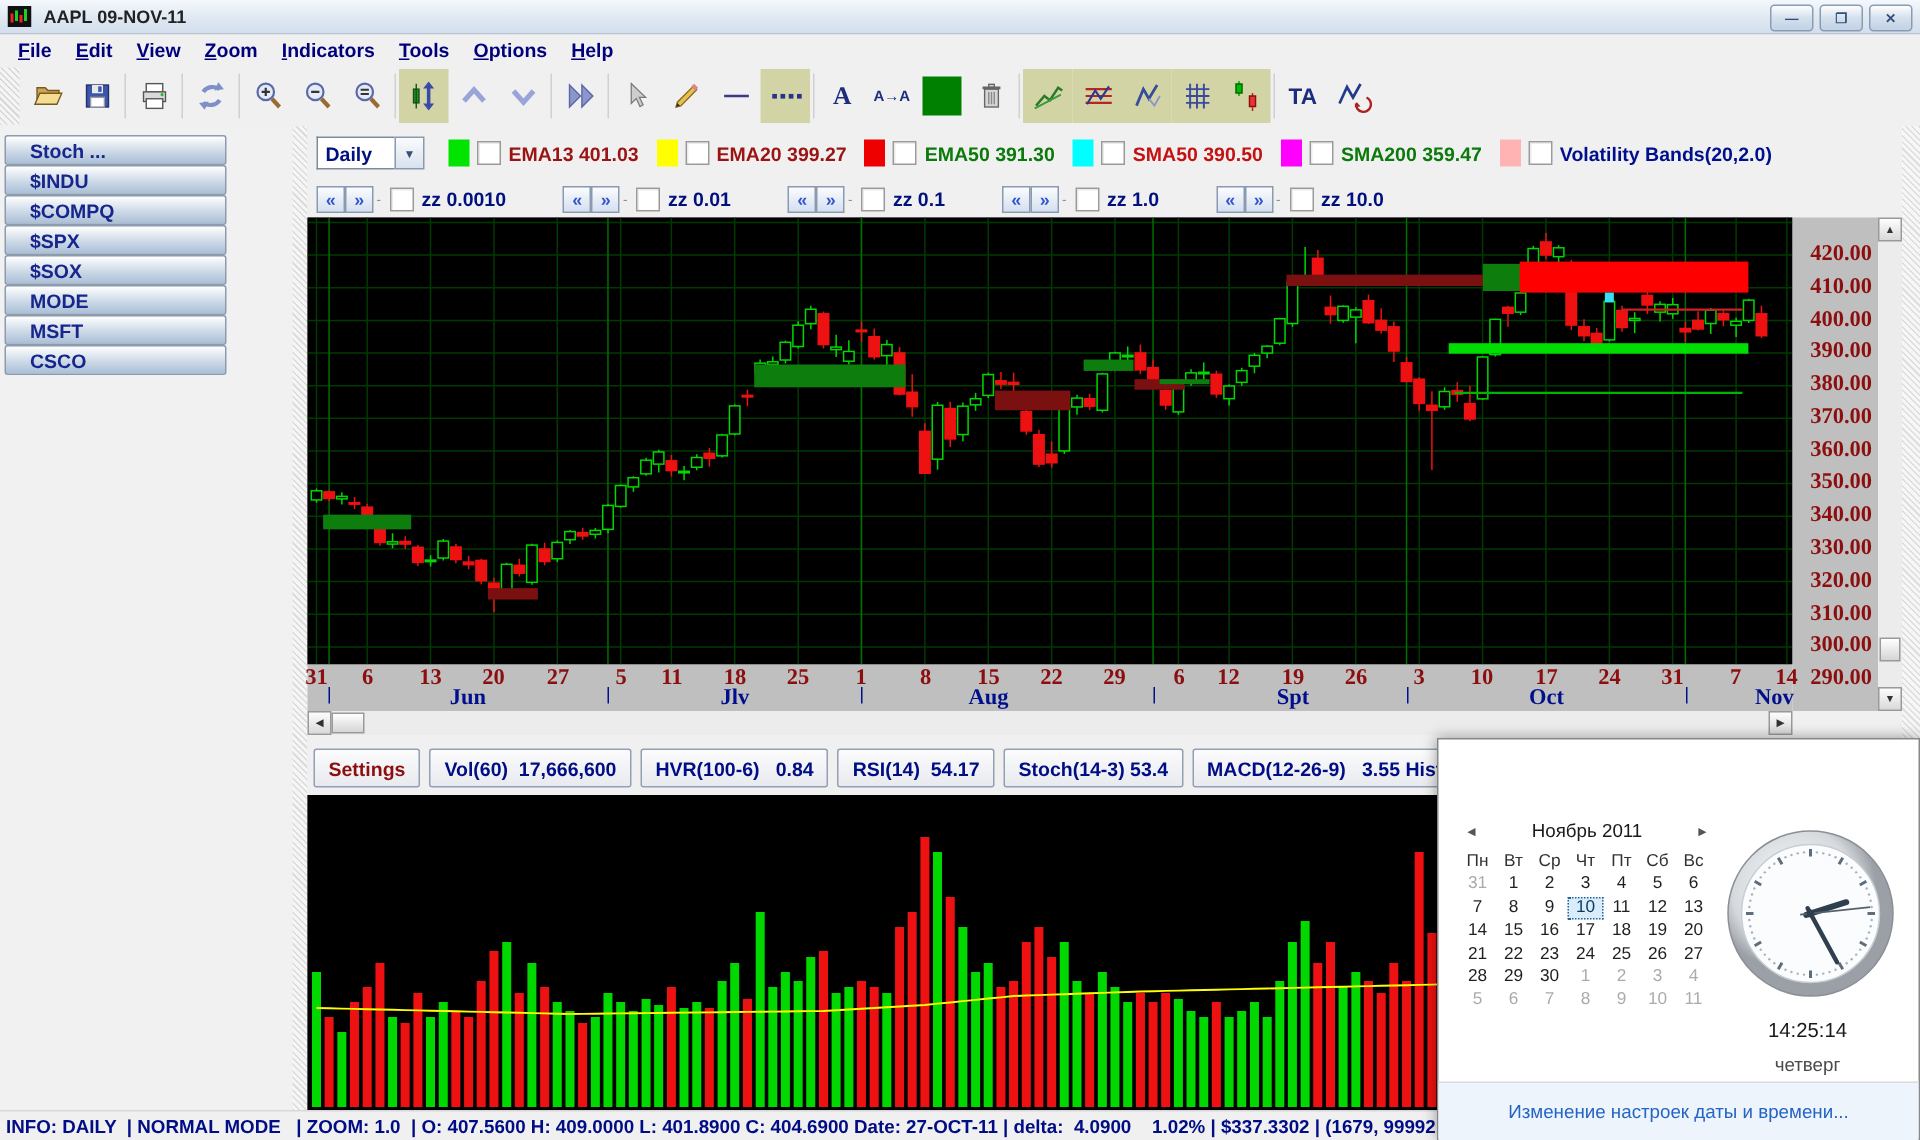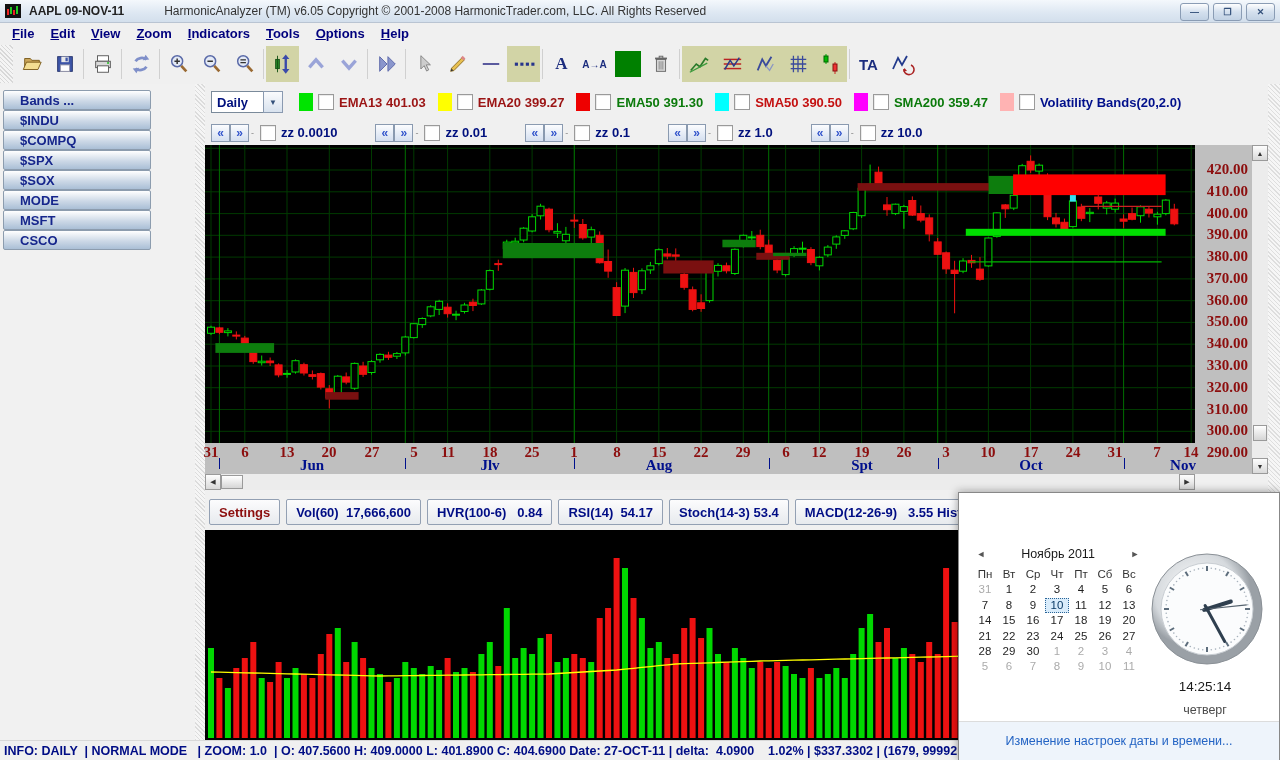--- a/index.html
+++ b/index.html
@@ -115,21 +115,20 @@
 
   <div id="titlebar">
     <svg id="app-icon" viewBox="0 0 16 14">
       <rect width="16" height="14" fill="#111"></rect>
       <rect x="2" y="5" width="2" height="6" fill="#e22"></rect>
         <rect x="5" y="3" width="2" height="7" fill="#2c2"></rect>
       <rect x="8" y="6" width="2" height="5" fill="#e22"></rect>
         <rect x="11" y="2" width="2" height="8" fill="#2c2"></rect>
     </svg>
     <span class="tb-doc">AAPL 09-NOV-11</span>
-    <span class="tb-app">HarmonicAnalyzer (TM) v6.05 Copyright © 2001-2008 HarmonicTrader.com, LLC. All Rights Reserved</span>
     <div id="win-btns">
       <div class="win-btn">—</div>
       <div class="win-btn">❐</div>
       <div class="win-btn">✕</div>
     </div>
   </div>
 
   <div id="menubar">
       <span class="menu-item"><u>F</u>ile</span>
       <span class="menu-item"><u>E</u>dit</span>
@@ -314,21 +313,21 @@
         <svg width="26" height="24" viewBox="0 0 24 24">
           <path d="M3 17 L8 6 L12 13 L17 4" fill="none" stroke="#223a8c" stroke-width="1.8"></path>
           <path d="M21 13 a5 5 0 1 1 -7 4" fill="none" stroke="#a22" stroke-width="1.6"></path>
           <path d="M13 19.5 l1.5 -3.5 2.5 3 Z" fill="#a22"></path>
         </svg>
       </div>
     </div>
 
   <div id="sidebar">
       <div class="side-btn">
-        <span>Bands ...</span>
+        <span>Stoch ...</span>
       </div>
       <div class="side-btn">
         <span>$INDU</span>
       </div>
       <div class="side-btn">
         <span>$COMPQ</span>
       </div>
       <div class="side-btn">
         <span>$SPX</span>
       </div>

